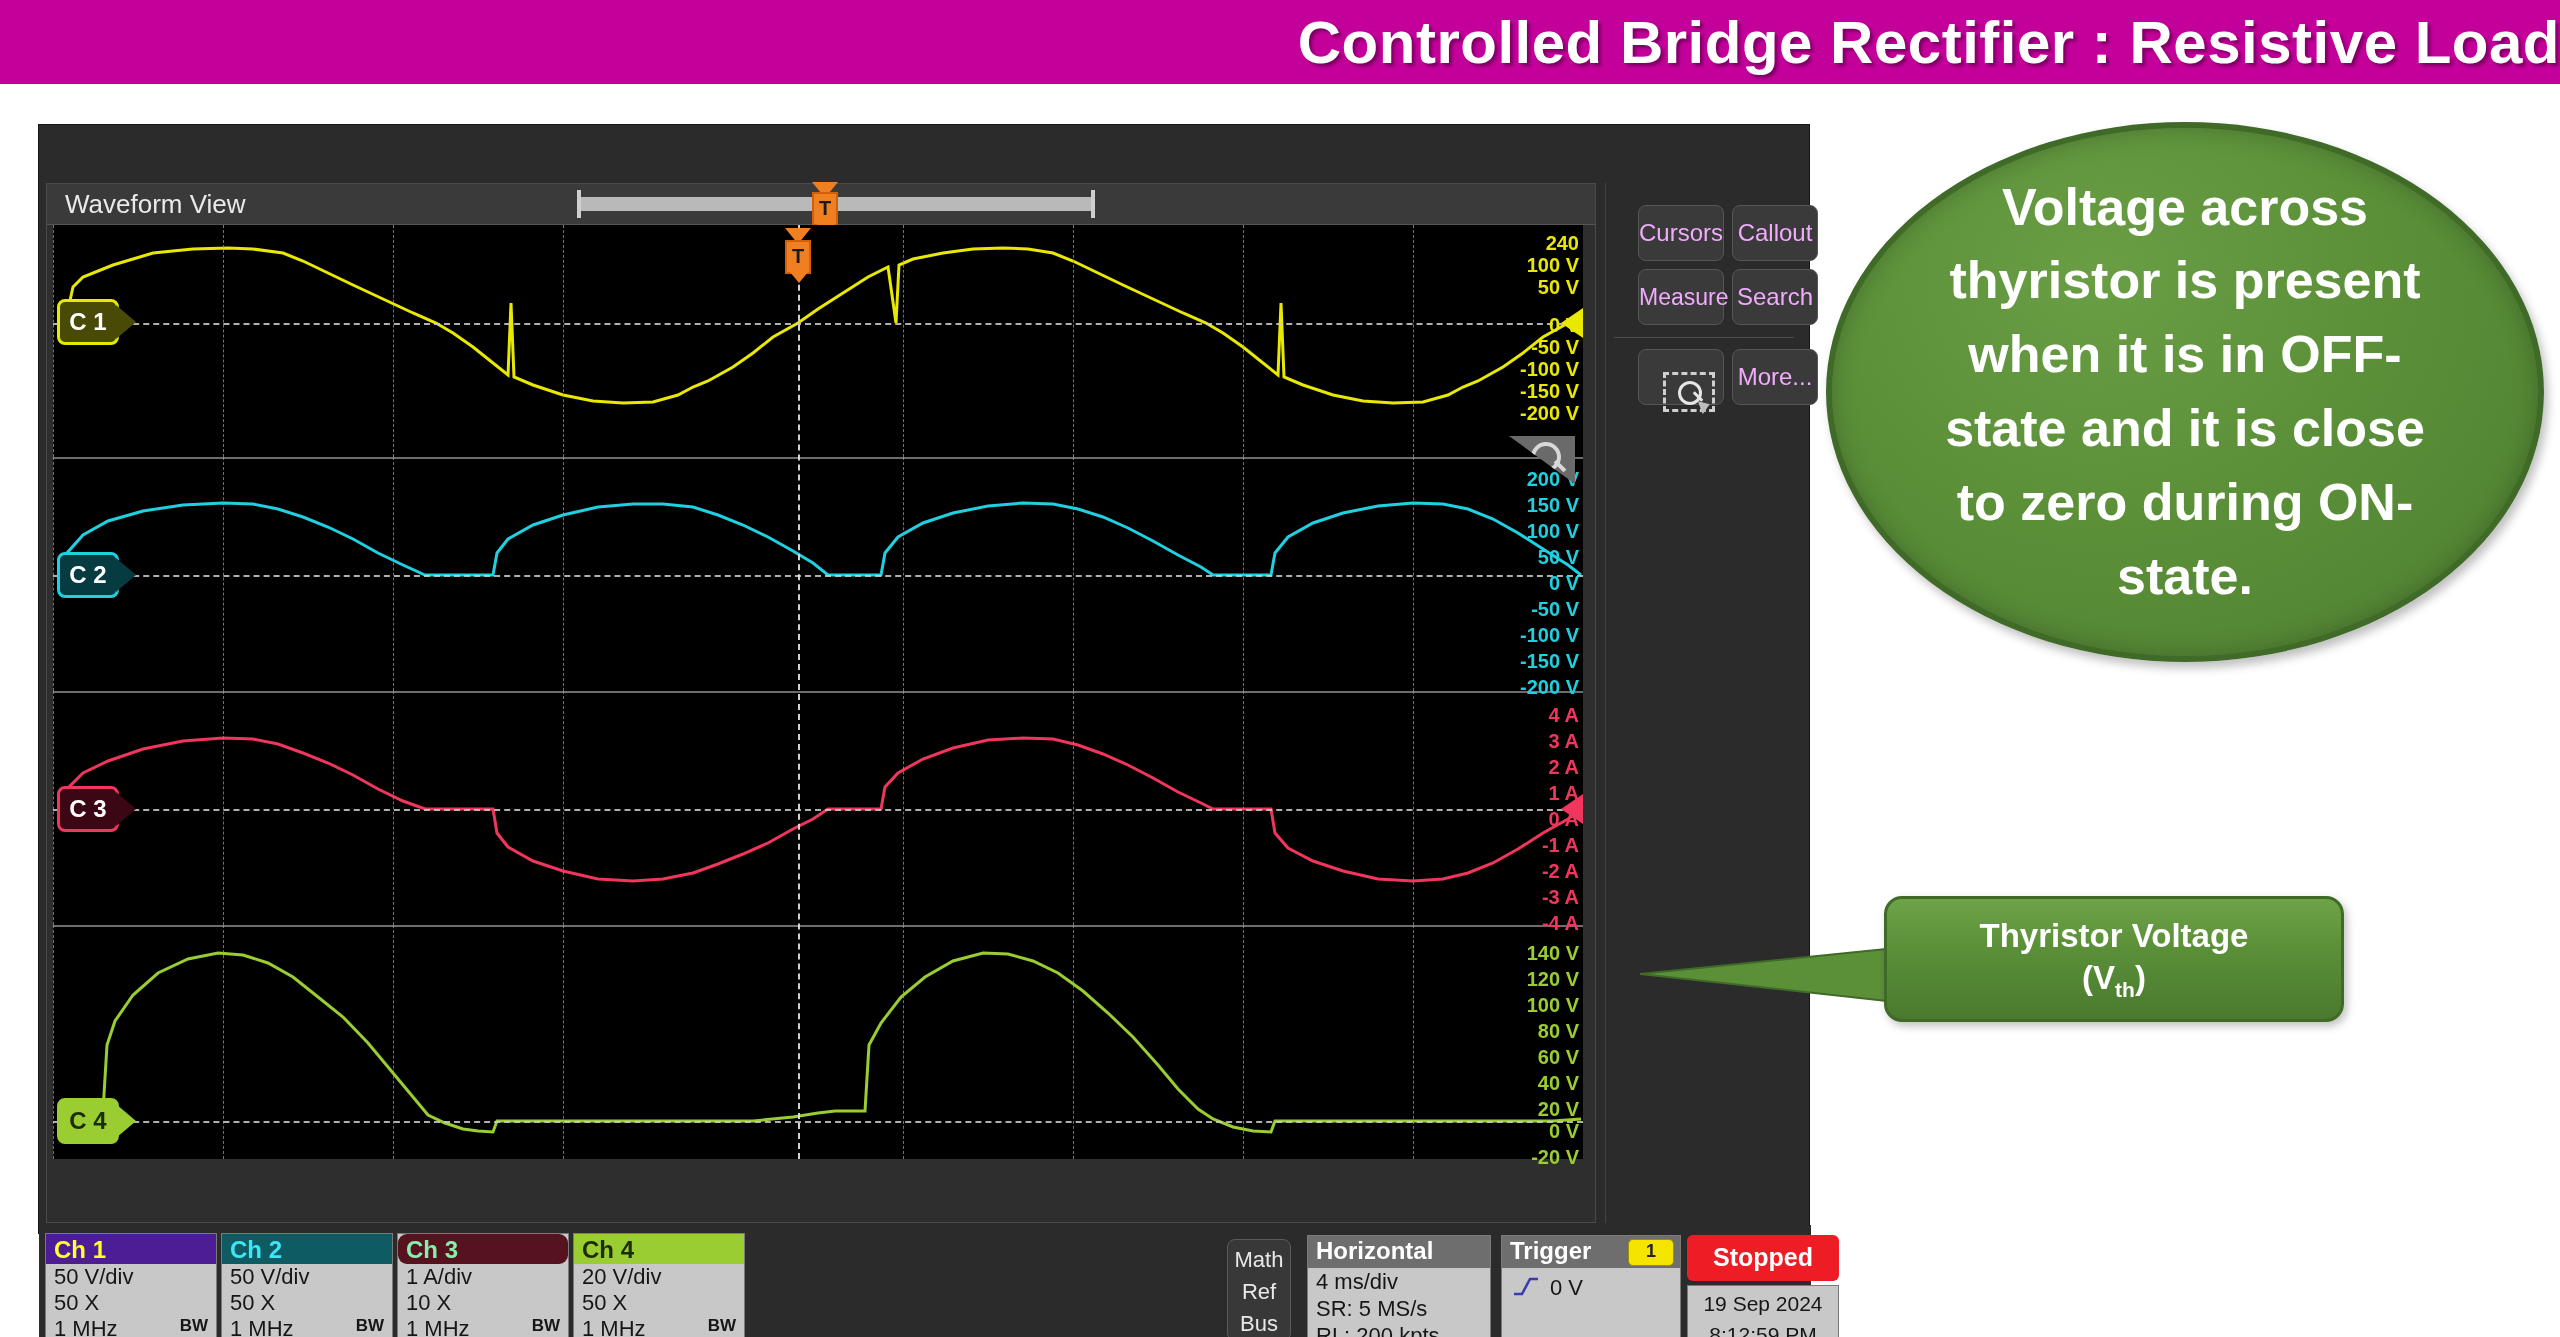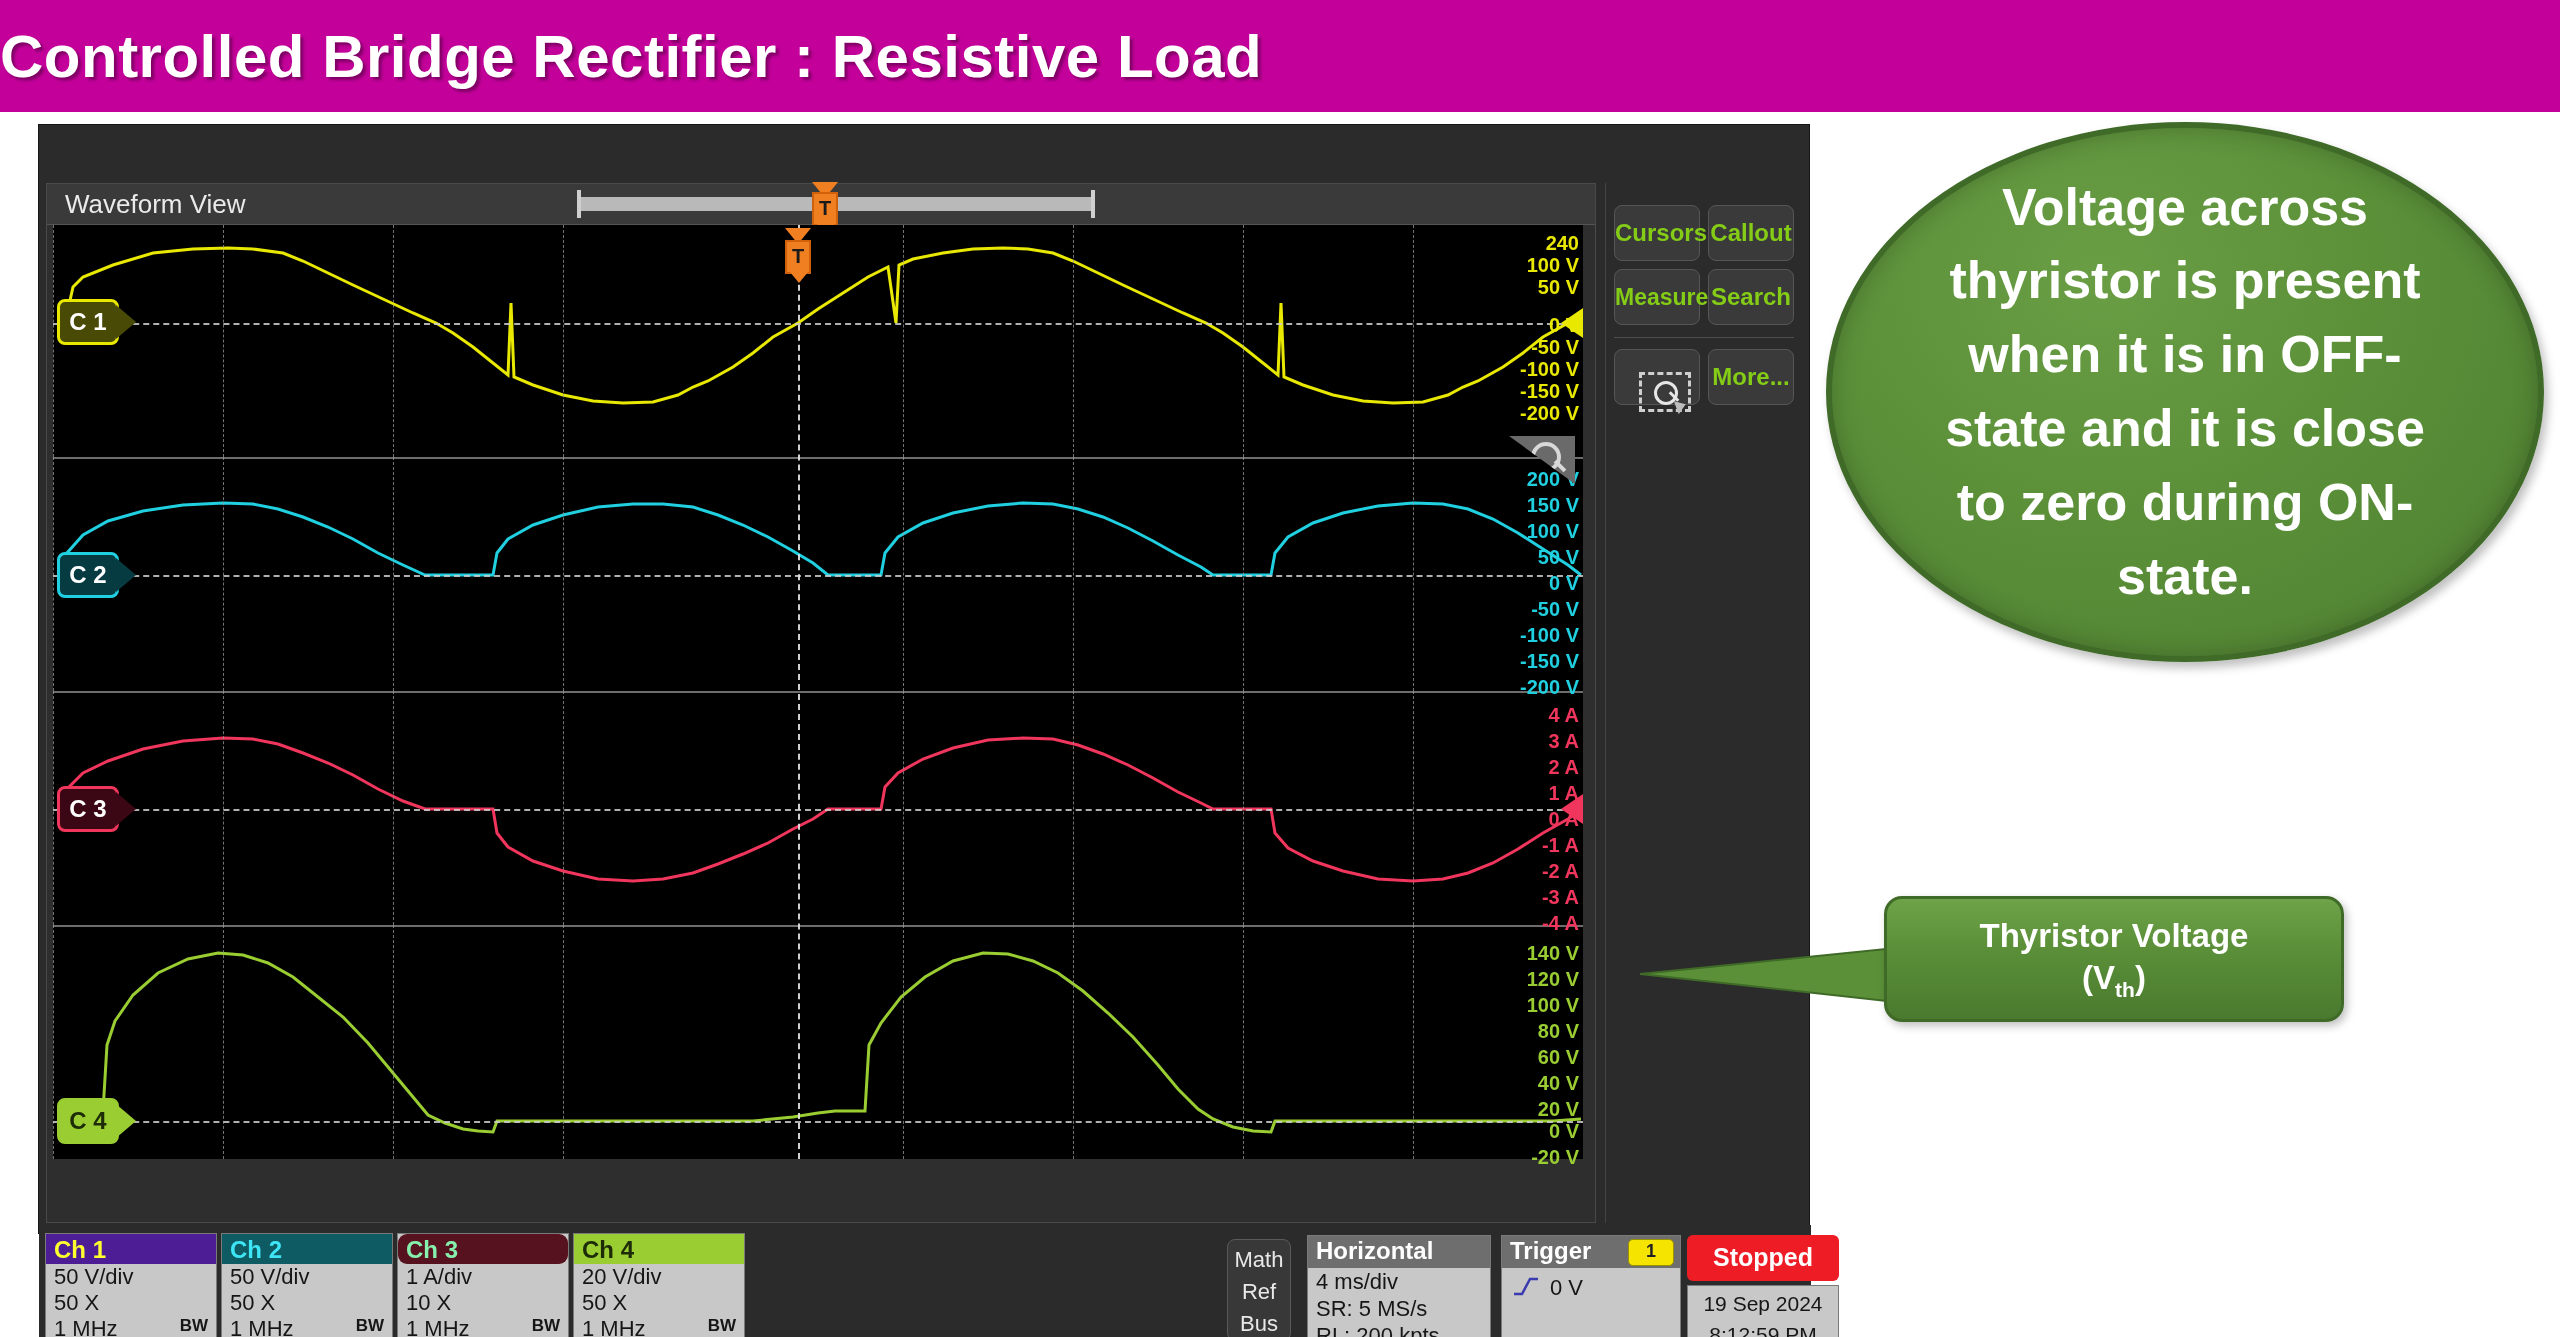--- a/index.html
+++ b/index.html
@@ -1,21 +1,21 @@
 <!DOCTYPE html>
 <html><head>
 <meta charset="utf-8">
 <style>
   html,body{margin:0;padding:0;background:#ffffff;}
   body{width:2560px;height:1337px;font-family:"Liberation Sans",sans-serif;overflow:hidden;}
 
   
   .title-banner{
-    position:absolute;left:0;top:0;width:2560px;height:112px;
-    background:#c3009a;display:flex;align-items:center;justify-content:flex-start;
+    position:absolute;left:0;top:0;width:2560px;height:84px;
+    background:#c3009a;display:flex;align-items:center;justify-content:flex-end;
   }
   .title-banner .title-text{
     color:#ffffff;font-size:60px;font-weight:bold;letter-spacing:.5px;
     text-shadow:3px 3px 3px rgba(0,0,0,.35);white-space:nowrap;
   }
 
   
   .scope{
     position:absolute;left:38px;top:124px;width:1772px;height:1110px;
     background:#2b2b2b;border:1px solid #151515;box-sizing:border-box;
@@ -132,21 +132,21 @@
     content:"";position:absolute;left:18px;top:18px;width:14px;height:4px;background:#d8d8d8;transform:rotate(45deg);
   }
 
   
   .sidepanel{
     position:absolute;left:1566px;top:58px;width:198px;height:1040px;background:#2b2b2b;
     border-left:1px solid #444;box-sizing:border-box;
   }
   .sbtn{
     position:absolute;background:#3a3a3a;border:1px solid #565656;border-radius:8px;
-    color:#84cc16;font-size:24px;font-weight:bold;text-align:center;box-sizing:border-box;
+    color:#f0abfc;font-size:24px;font-weight:normal;text-align:center;box-sizing:border-box;margin-left:24px;
   }
   .sbtn.small{font-size:23px;}
   .panel-div{position:absolute;left:8px;width:180px;height:0;border-top:1px solid #4e4e4e;}
   .selicon{position:absolute;left:24px;top:22px;width:46px;height:34px;border:3px dashed #cfcfcf;}
   .selicon .circ{position:absolute;left:12px;top:6px;width:18px;height:18px;border:3px solid #e6e6e6;border-radius:50%;}
   .selicon .hdl{position:absolute;left:26px;top:20px;width:12px;height:3px;background:#e6e6e6;transform:rotate(45deg);}
   .selicon .cur{position:absolute;left:34px;top:24px;width:0;height:0;border-left:10px solid #bdbdbd;border-bottom:7px solid transparent;border-top:7px solid transparent;transform:rotate(-20deg);}
 
   
   .botbar{position:absolute;left:0;top:1100px;width:1772px;height:124px;background:#2b2b2b;}

